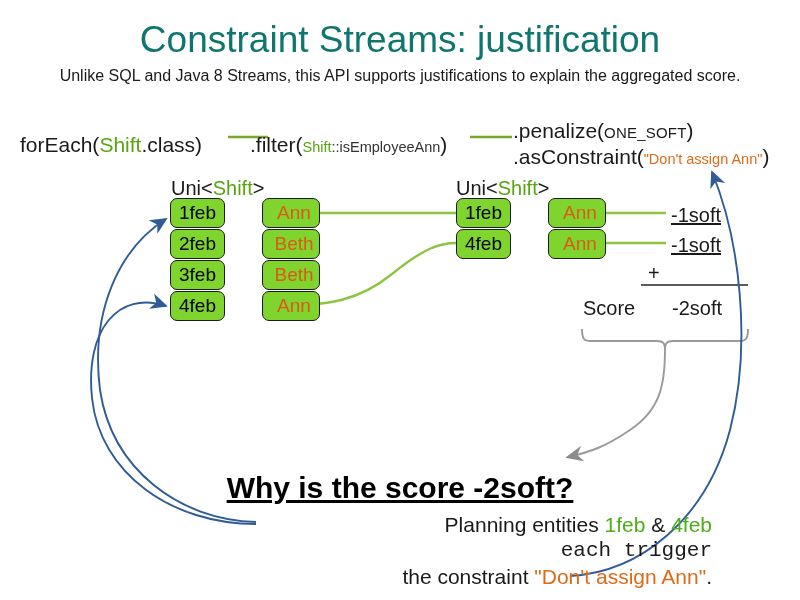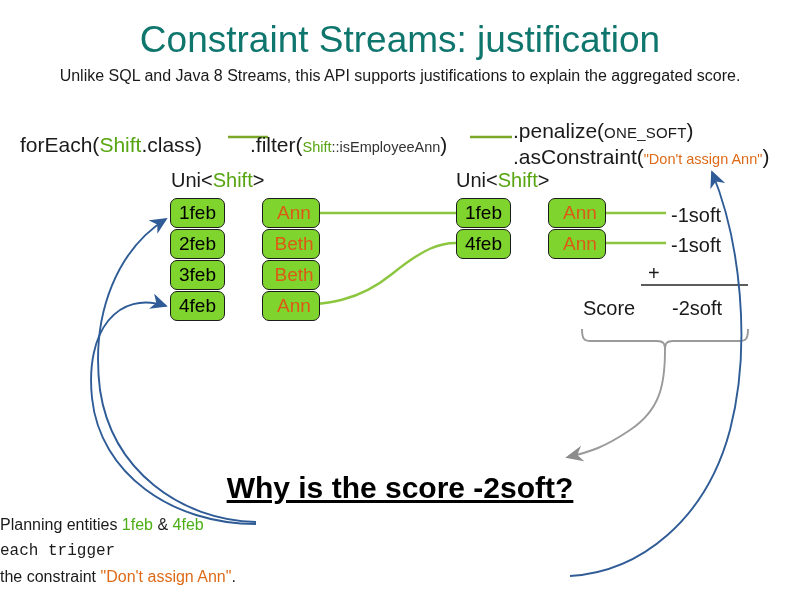--- a/index.html
+++ b/index.html
@@ -70,20 +70,21 @@
   #code-filter  { left: 250px; top: 132px; }
   #code-penalize { left: 513px; top: 118px; }
   #code-asconstraint { left: 513px; top: 144px; }
 
   
   .uni-caption {
     font-size: 20px;
     line-height: 24px;
     color: #1a1a1a;
     white-space: nowrap;
+    margin-top: 8px;
   }
   #uni-left  { left: 171px; top: 168px; }
   #uni-right { left: 456px; top: 168px; }
 
   
   .fact-stack { }
   .fact-row {
     position: relative;
     height: 30px;
     width: 100px;
@@ -119,20 +120,21 @@
   }
   #stack-left  { left: 170px; top: 198px; }
   #stack-right { left: 456px; top: 198px; }
 
   
   .soft-label {
     font-size: 20px;
     line-height: 24px;
     color: #1a1a1a;
     white-space: nowrap;
+    text-decoration: underline;
   }
   #soft-1 { left: 671px; top: 203px; }
   #soft-2 { left: 671px; top: 233px; }
 
   #score-plus {
     left: 648px; top: 262px;
     font-size: 20px; line-height: 22px;
     color: #1a1a1a;
   }
   #score-label {
@@ -151,22 +153,22 @@
     left: 0; top: 470px; width: 800px;
     text-align: center;
     font-size: 30px;
     line-height: 36px;
     font-weight: bold;
     color: #000000;
     text-decoration: underline;
   }
   .why-line {
     left: 0; width: 712px;
-    text-align: left;
-    font-size: 16px;
+    text-align: right;
+    font-size: 21px;
     line-height: 26px;
     color: #1a1a1a;
     white-space: nowrap;
   }
   #why-line-1 { top: 512px; }
   #why-line-2 { top: 538px; font-family: Liberation Mono, monospace; }
   #why-line-3 { top: 564px; }
   .ent { color: #4caf17; }
   .cstr { color: #de6a18; }
 </style>

